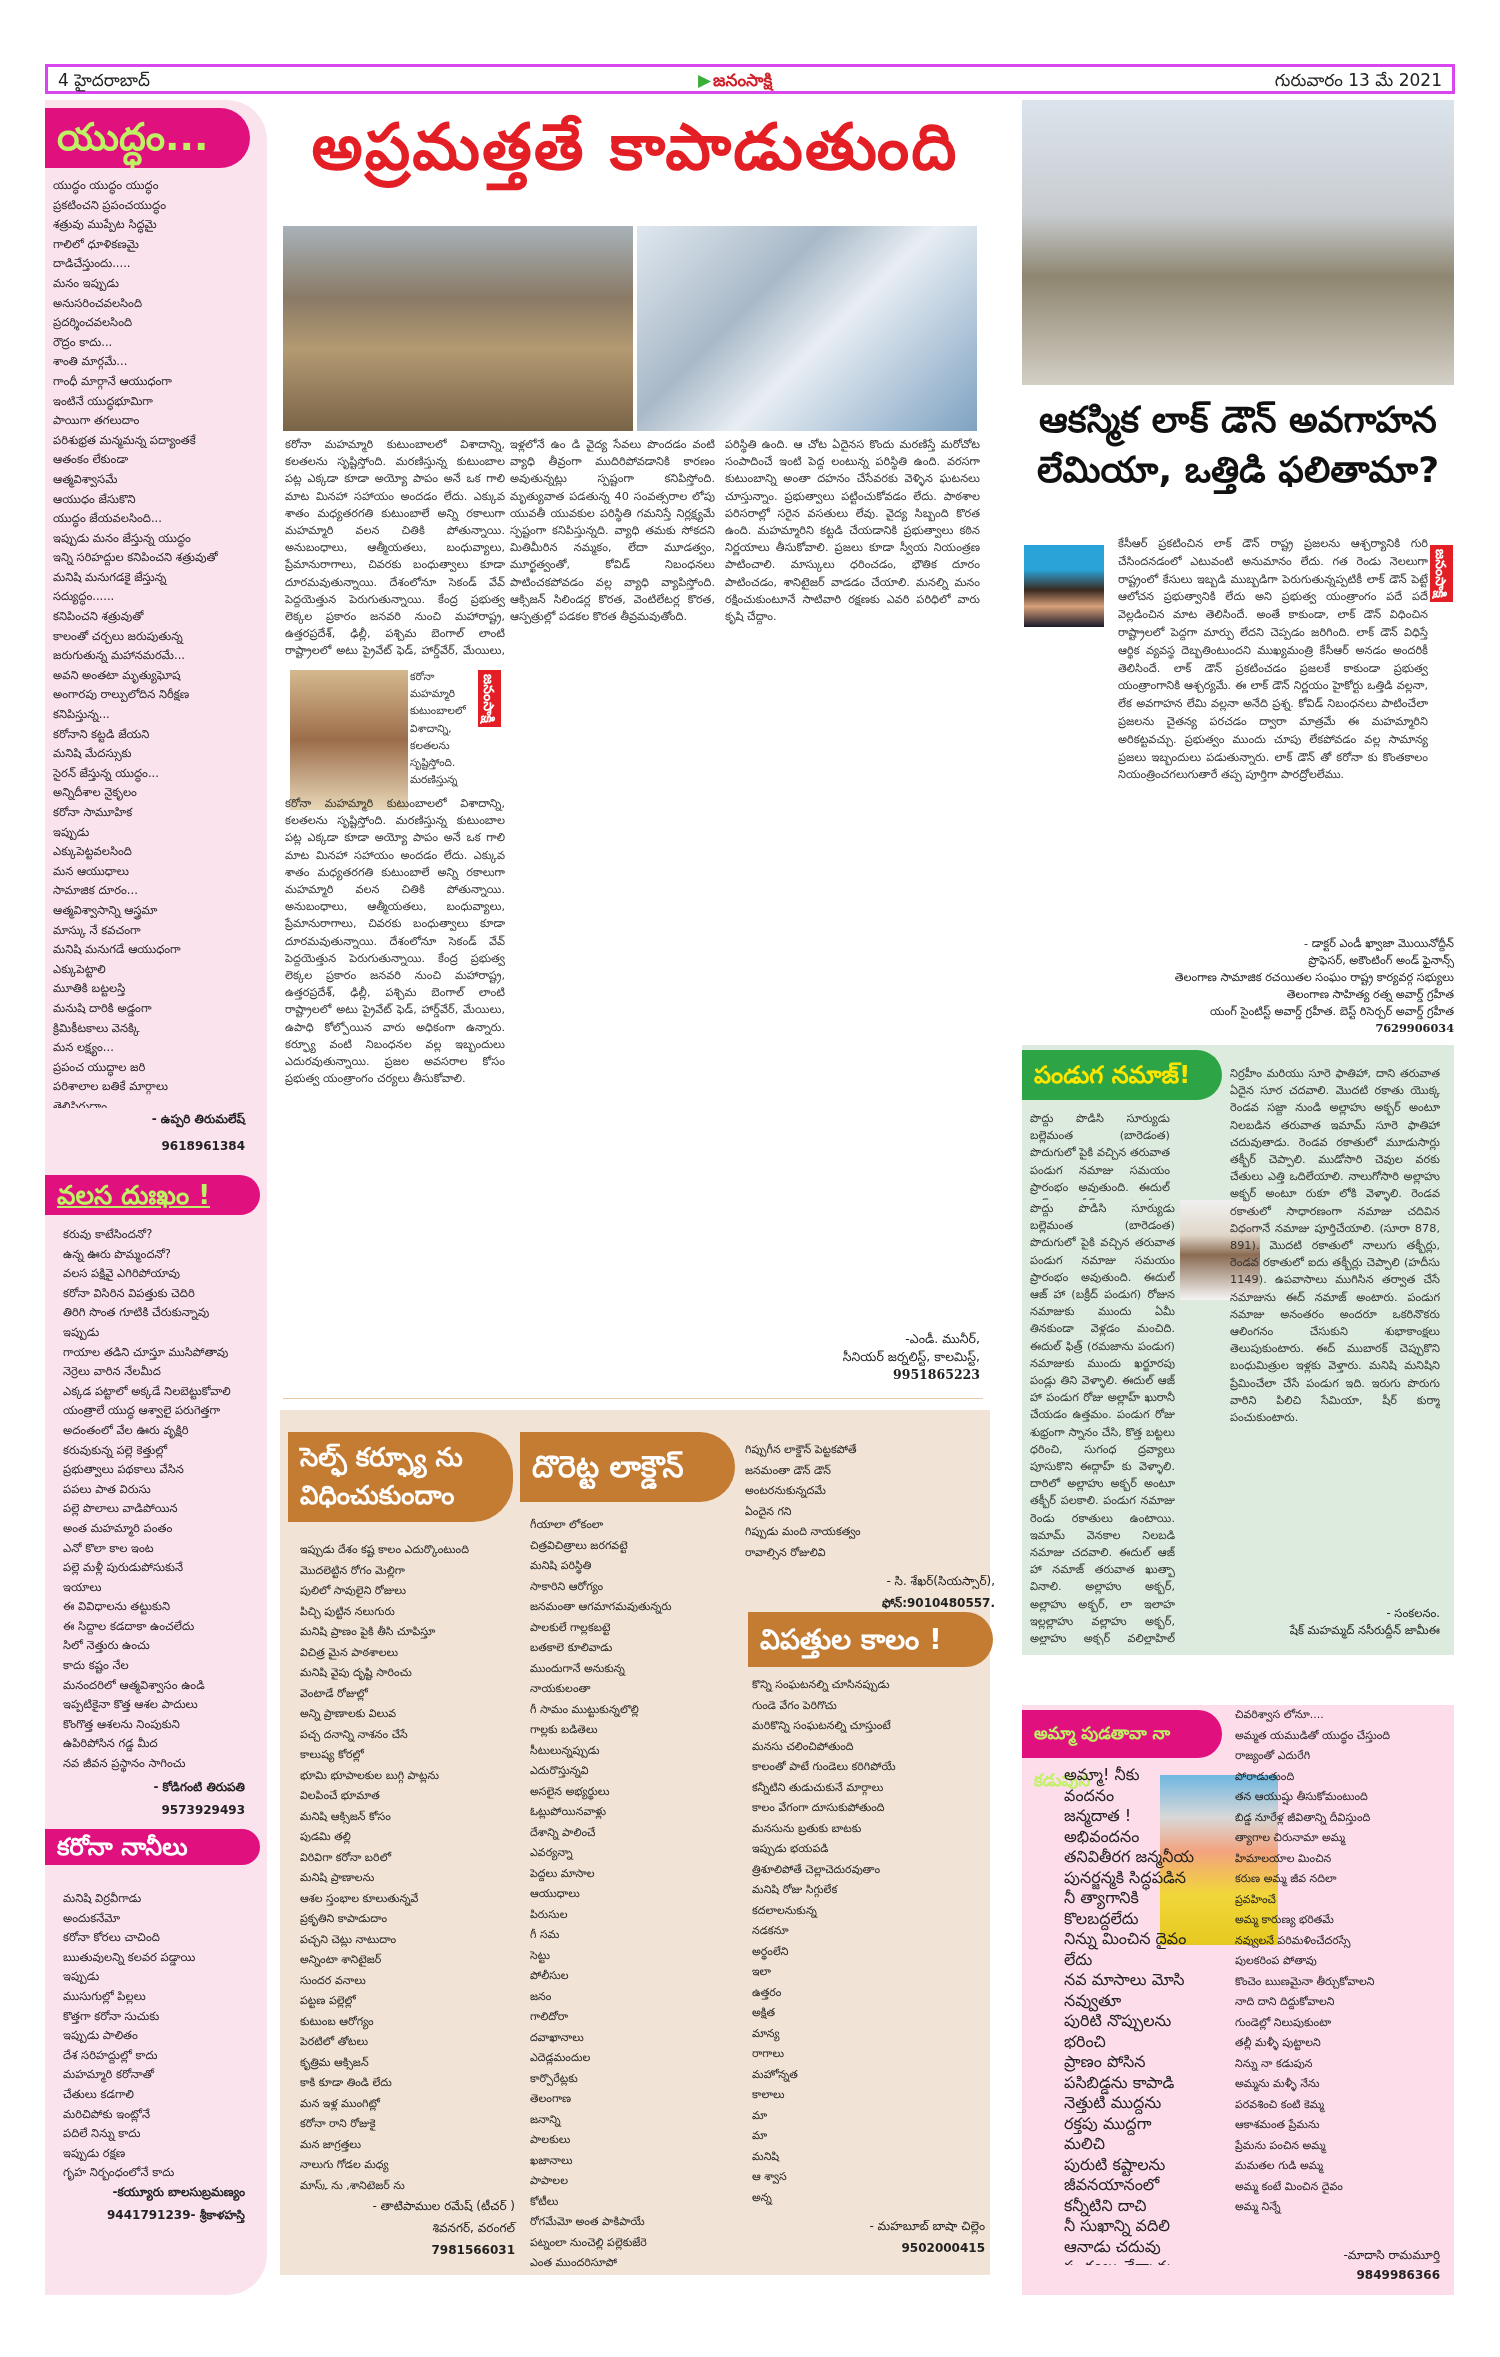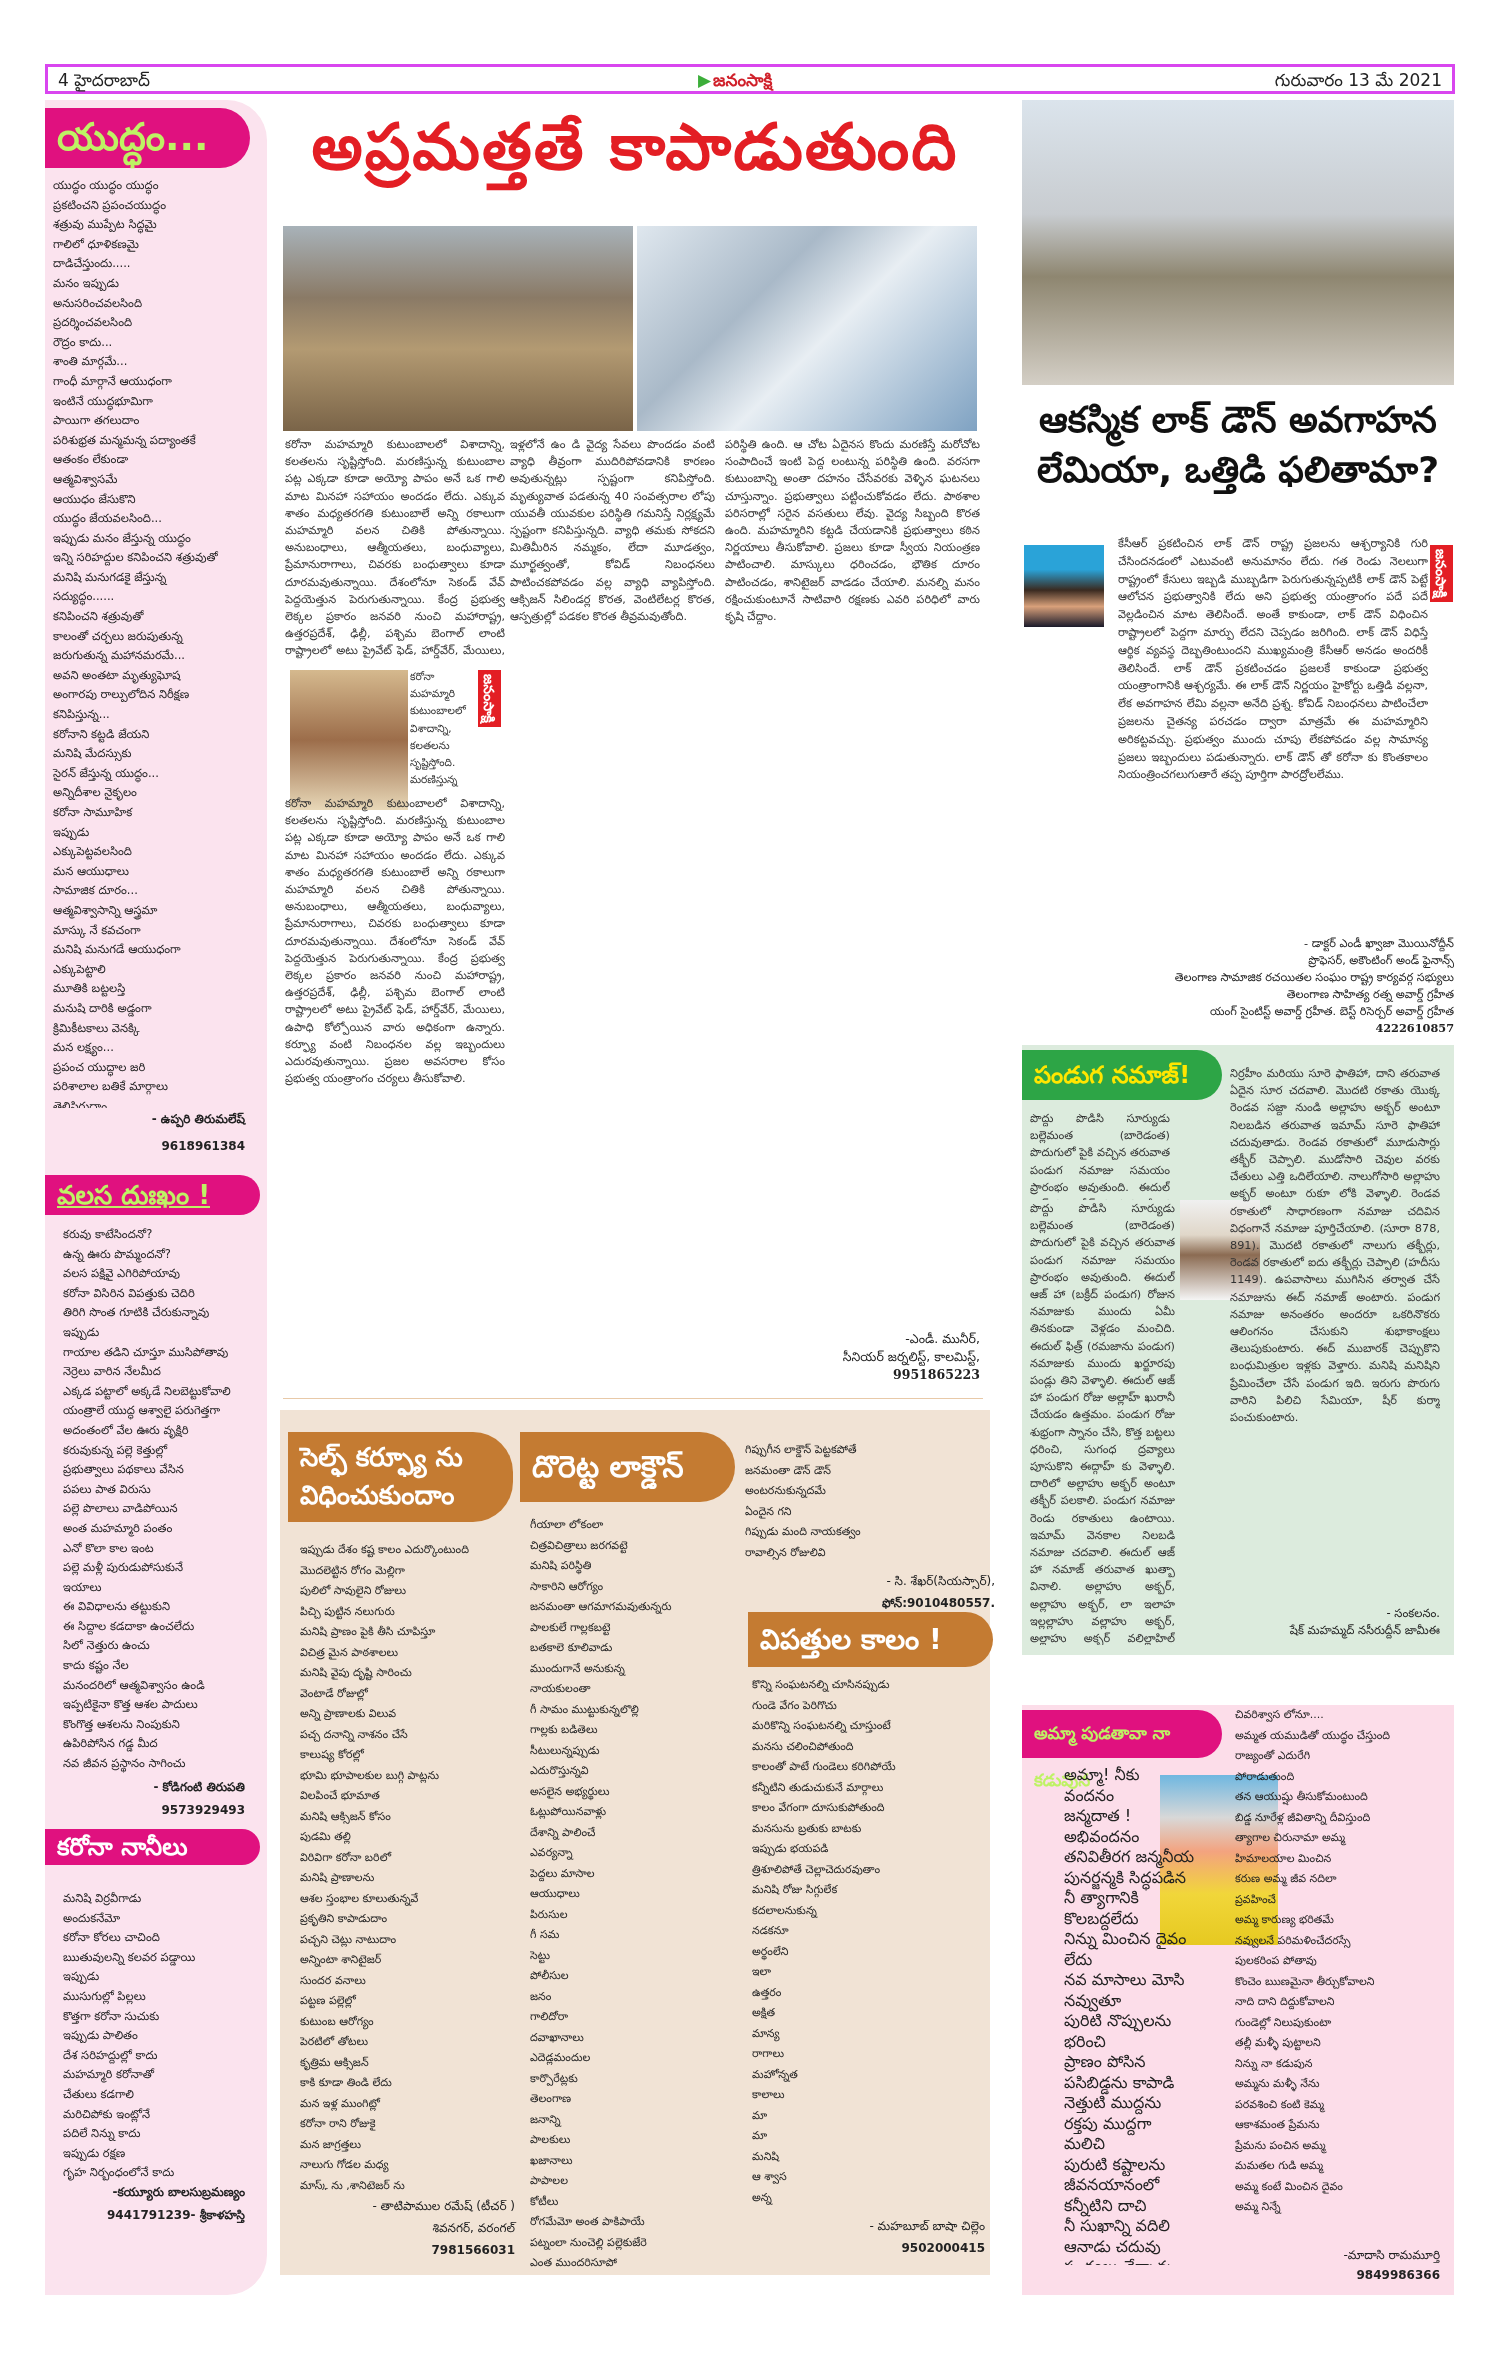--- a/index.html
+++ b/index.html
@@ -313,21 +313,21 @@
 <div class="abs rheadline">ఆకస్మిక లాక్ డౌన్ అవగాహన లేమియా, ఒత్తిడి ఫలితామా?</div>
 <div class="abs rauthor"></div>
 <div class="abs rarticle" style="height:395px;overflow:hidden;">కేసీఆర్ ప్రకటించిన లాక్ డౌన్ రాష్ట్ర ప్రజలను ఆశ్చర్యానికి గురి చేసిందనడంలో ఎటువంటి అనుమానం లేదు. గత రెండు నెలలుగా రాష్ట్రంలో కేసులు ఇబ్బడి ముబ్బడిగా పెరుగుతున్నప్పటికీ లాక్ డౌన్ పెట్టే ఆలోచన ప్రభుత్వానికి లేదు అని ప్రభుత్వ యంత్రాంగం పదే పదే వెల్లడించిన మాట తెలిసిందే. అంతే కాకుండా, లాక్ డౌన్ విధించిన రాష్ట్రాలలో పెద్దగా మార్పు లేదని చెప్పడం జరిగింది. లాక్ డౌన్ విధిస్తే ఆర్థిక వ్యవస్థ దెబ్బతింటుందని ముఖ్యమంత్రి కేసీఆర్ అనడం అందరికీ తెలిసిందే. లాక్ డౌన్ ప్రకటించడం ప్రజలకే కాకుండా ప్రభుత్వ యంత్రాంగానికి ఆశ్చర్యమే. ఈ లాక్ డౌన్ నిర్ణయం హైకోర్టు ఒత్తిడి వల్లనా, లేక అవగాహన లేమి వల్లనా అనేది ప్రశ్న. కోవిడ్ నిబంధనలు పాటించేలా ప్రజలను చైతన్య పరచడం ద్వారా మాత్రమే ఈ మహమ్మారిని అరికట్టవచ్చు. ప్రభుత్వం ముందు చూపు లేకపోవడం వల్ల సామాన్య ప్రజలు ఇబ్బందులు పడుతున్నారు. లాక్ డౌన్ తో కరోనా కు కొంతకాలం నియంత్రించగలుగుతారే తప్ప పూర్తిగా పారద్రోలలేము.</div>
 <div class="abs tag-vert" style="left:1430px;top:545px;">జనంసాక్షి</div>
 <div class="abs rsig">
   <div>- డాక్టర్ ఎండీ ఖ్వాజా మొయినోద్దీన్</div>
   <div>ప్రొఫెసర్, అకౌంటింగ్ అండ్ ఫైనాన్స్</div>
   <div>తెలంగాణ సామాజిక రచయితల సంఘం రాష్ట్ర కార్యవర్గ సభ్యులు</div>
   <div>తెలంగాణ సాహిత్య రత్న అవార్డ్ గ్రహీత</div>
   <div>యంగ్ సైంటిస్ట్ అవార్డ్ గ్రహీత. బెస్ట్ రిసెర్చర్ అవార్డ్ గ్రహీత</div>
-  <div style="font-weight:bold;font-family:'DejaVu Serif',serif;">4222610857</div>
+  <div style="font-weight:bold;font-family:'DejaVu Serif',serif;">7629906034</div>
 </div>
 
 <div class="abs greenpanel"></div>
 <div class="abs pill-green" style="left:1022px;top:1050px;width:200px;height:50px;font-size:24px;line-height:50px;">పండుగ నమాజ్!</div>
 <div class="abs article" style="left:1030px;top:1110px;width:140px;height:90px;overflow:hidden;">పొద్దు పొడిసి సూర్యుడు బల్లెమంత (బారెడంత) పొదుగులో పైకి వచ్చిన తరువాత పండుగ నమాజు సమయం ప్రారంభం అవుతుంది. ఈదుల్ ఆజ్ హా (బక్రీద్ పండుగ) రోజున నమాజుకు ముందు ఏమీ తినకుండా వెళ్లడం మంచిది. ఈదుల్ ఫిత్ర్ (రమజాను పండుగ) నమాజుకు ముందు ఖర్జూరపు పండ్లు తిని వెళ్ళాలి. ఈదుల్ ఆజ్ హా పండుగ రోజు అల్లాహ్ ఖురానీ చేయడం ఉత్తమం. పండుగ రోజు శుభ్రంగా స్నానం చేసి, కొత్త బట్టలు ధరించి, సుగంధ ద్రవ్యాలు పూసుకొని ఈద్గాహ్ కు వెళ్ళాలి. దారిలో అల్లాహు అక్బర్ అంటూ తక్బీర్ పలకాలి. పండుగ నమాజు రెండు రకాతులు ఉంటాయి. ఇమామ్ వెనకాల నిలబడి నమాజు చదవాలి. ఈదుల్ ఆజ్ హా నమాజ్ తరువాత ఖుత్బా వినాలి. అల్లాహు అక్బర్, అల్లాహు అక్బర్, లా ఇలాహ ఇల్లల్లాహు వల్లాహు అక్బర్, అల్లాహు అక్బర్ వలిల్లాహిల్ హమ్ద్. పంపూర్ణ రంజాన్ నమాజ్ కు వెళ్ళేవారు ఉదయం అల్పాహారం చేసి వెళ్ళాలి. తర్వాత ఇమామ్ పెద్ద స్వరంతో ఖుత్బా ఇస్తాడు. మినష్షైతా నిర్రజీం, బిస్మిల్లా హిర్రహ్మా</div>
 <div class="abs manphoto"></div>
 <div class="abs article" style="left:1030px;top:1200px;width:145px;height:445px;overflow:hidden;">పొద్దు పొడిసి సూర్యుడు బల్లెమంత (బారెడంత) పొదుగులో పైకి వచ్చిన తరువాత పండుగ నమాజు సమయం ప్రారంభం అవుతుంది. ఈదుల్ ఆజ్ హా (బక్రీద్ పండుగ) రోజున నమాజుకు ముందు ఏమీ తినకుండా వెళ్లడం మంచిది. ఈదుల్ ఫిత్ర్ (రమజాను పండుగ) నమాజుకు ముందు ఖర్జూరపు పండ్లు తిని వెళ్ళాలి. ఈదుల్ ఆజ్ హా పండుగ రోజు అల్లాహ్ ఖురానీ చేయడం ఉత్తమం. పండుగ రోజు శుభ్రంగా స్నానం చేసి, కొత్త బట్టలు ధరించి, సుగంధ ద్రవ్యాలు పూసుకొని ఈద్గాహ్ కు వెళ్ళాలి. దారిలో అల్లాహు అక్బర్ అంటూ తక్బీర్ పలకాలి. పండుగ నమాజు రెండు రకాతులు ఉంటాయి. ఇమామ్ వెనకాల నిలబడి నమాజు చదవాలి. ఈదుల్ ఆజ్ హా నమాజ్ తరువాత ఖుత్బా వినాలి. అల్లాహు అక్బర్, అల్లాహు అక్బర్, లా ఇలాహ ఇల్లల్లాహు వల్లాహు అక్బర్, అల్లాహు అక్బర్ వలిల్లాహిల్ హమ్ద్. పంపూర్ణ రంజాన్ నమాజ్ కు వెళ్ళేవారు ఉదయం అల్పాహారం చేసి వెళ్ళాలి. తర్వాత ఇమామ్ పెద్ద స్వరంతో ఖుత్బా ఇస్తాడు. మినష్షైతా నిర్రజీం, బిస్మిల్లా హిర్రహ్మా</div>
 <div class="abs article" style="left:1230px;top:1065px;width:210px;height:530px;overflow:hidden;">నిర్రహీం మరియు సూరె ఫాతిహా, దాని తరువాత ఏదైన సూర చదవాలి. మొదటి రకాతు యొక్క రెండవ సజ్దా నుండి అల్లాహు అక్బర్ అంటూ నిలబడిన తరువాత ఇమామ్ సూరె ఫాతిహా చదువుతాడు. రెండవ రకాతులో మూడుసార్లు తక్బీర్ చెప్పాలి. ముడోసారి చెవుల వరకు చేతులు ఎత్తి ఒదిలేయాలి. నాలుగోసారి అల్లాహు అక్బర్ అంటూ రుకూ లోకి వెళ్ళాలి. రెండవ రకాతులో సాధారణంగా నమాజు చదివిన విధంగానే నమాజు పూర్తిచేయాలి. (సూరా 878, 891). మొదటి రకాతులో నాలుగు తక్బీర్లు, రెండవ రకాతులో ఐదు తక్బీర్లు చెప్పాలి (హదీసు 1149). ఉపవాసాలు ముగిసిన తర్వాత చేసే నమాజును ఈద్ నమాజ్ అంటారు. పండుగ నమాజు అనంతరం అందరూ ఒకరినొకరు ఆలింగనం చేసుకుని శుభాకాంక్షలు తెలుపుకుంటారు. ఈద్ ముబారక్ చెప్పుకొని బంధుమిత్రుల ఇళ్లకు వెళ్తారు. మనిషి మనిషిని ప్రేమించేలా చేసే పండుగ ఇది. ఇరుగు పొరుగు వారిని పిలిచి సేమియా, షీర్ కుర్మా పంచుకుంటారు.</div>
 <div class="abs" style="left:1230px;top:1605px;width:210px;text-align:right;font-size:11.5px;line-height:17px;">
   <div>- సంకలనం.</div>

